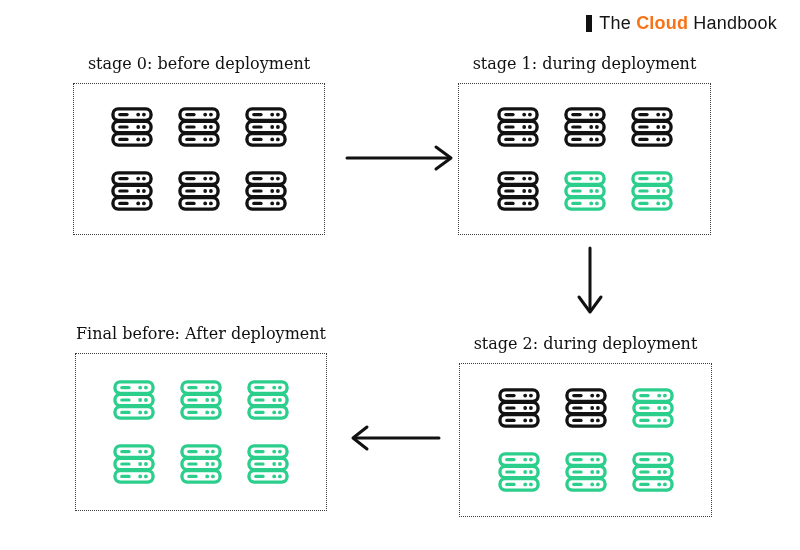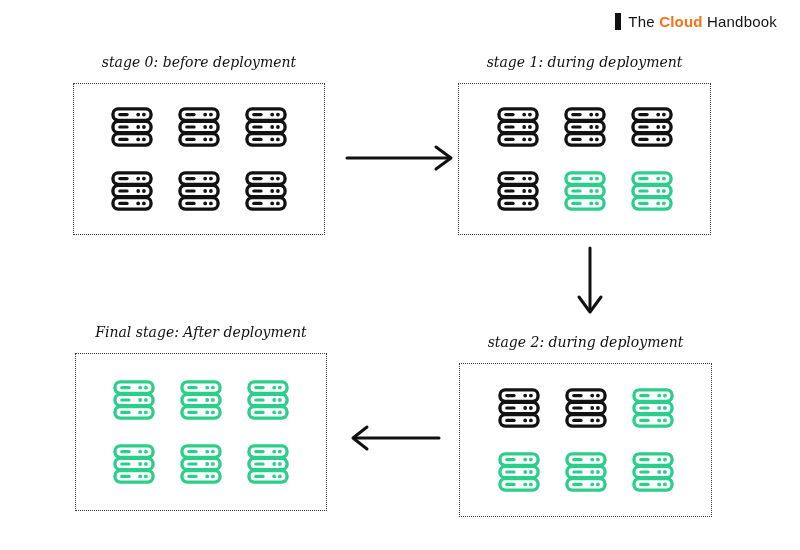--- a/index.html
+++ b/index.html
@@ -3,27 +3,27 @@
 <meta charset="utf-8">
 <style>
   html,body{margin:0;padding:0;background:#fff;}
   .canvas{
     position:relative;width:800px;height:550px;background:#ffffff;
     font-family:"Liberation Sans",sans-serif;overflow:hidden;
   }
   
   .brand{position:absolute;top:13px;right:23px;display:flex;align-items:center;}
   .brand-bar{width:6px;height:17px;background:#111;margin-right:7px;}
-  .brand-text{font-size:15px;color:#151515;letter-spacing:.2px;white-space:pre;text-align:right;}
+  .brand-text{font-size:18px;color:#151515;letter-spacing:.2px;white-space:pre;text-align:right;}
   .brand-accent{font-weight:700;}
   
   .stage{position:absolute;}
   .stage-label{
     position:absolute;top:-29px;left:0;width:100%;text-align:center;
-    font-family:"DejaVu Serif",serif;font-style:italic;font-size:14px;
+    font-family:"DejaVu Serif",serif;font-size:16px;
     color:#111;white-space:nowrap;
   }
   .stage-box{
     box-sizing:border-box;width:100%;height:100%;
     border:1.5px dotted #3a3a3a;
     display:grid;grid-template-columns:repeat(3,42px);
     gap:24px 25px;justify-content:center;align-content:center;
   }
   .stage-0{left:73px;top:83px;width:252px;height:152px;}
   .stage-1{left:458px;top:83px;width:253px;height:152px;}
@@ -348,21 +348,21 @@
             <rect x="2" y="28" width="40" height="12" rx="5.5" fill="#fff" stroke="currentColor" stroke-width="3.5"></rect>
             <rect x="7.5" y="32.3" width="11" height="3.4" rx="1.7" fill="currentColor"></rect>
             <circle cx="28.5" cy="34" r="2" fill="currentColor"></circle>
             <circle cx="34.5" cy="34" r="2" fill="currentColor"></circle>
           </svg>
         </span>
       </div>
   </section>
 
   <section class="stage stage-final">
-    <div class="stage-label">Final stage: After deployment</div>
+    <div class="stage-label">Final before: After deployment</div>
     <div class="stage-box">
         <span class="server" style="color: rgb(43, 206, 139);">
           <svg viewBox="0 0 44 42" width="42" height="40" aria-hidden="true">
             <rect x="2" y="2" width="40" height="12" rx="5.5" fill="#fff" stroke="currentColor" stroke-width="3.5"></rect>
             <rect x="7.5" y="6.3" width="11" height="3.4" rx="1.7" fill="currentColor"></rect>
             <circle cx="28.5" cy="8" r="2" fill="currentColor"></circle>
             <circle cx="34.5" cy="8" r="2" fill="currentColor"></circle>
             <rect x="2" y="15" width="40" height="12" rx="5.5" fill="#fff" stroke="currentColor" stroke-width="3.5"></rect>
             <rect x="7.5" y="19.3" width="11" height="3.4" rx="1.7" fill="currentColor"></rect>
             <circle cx="28.5" cy="21" r="2" fill="currentColor"></circle>

